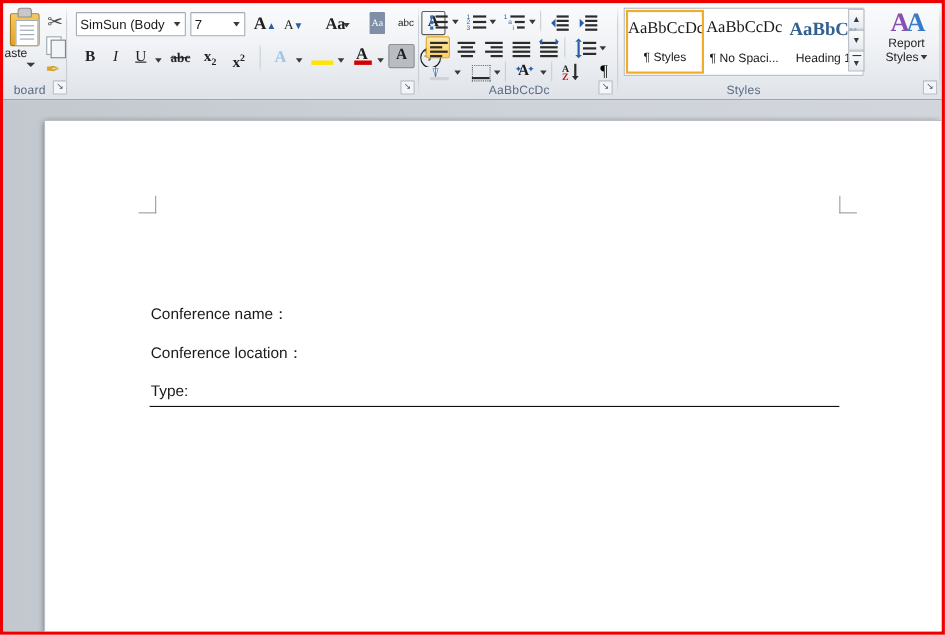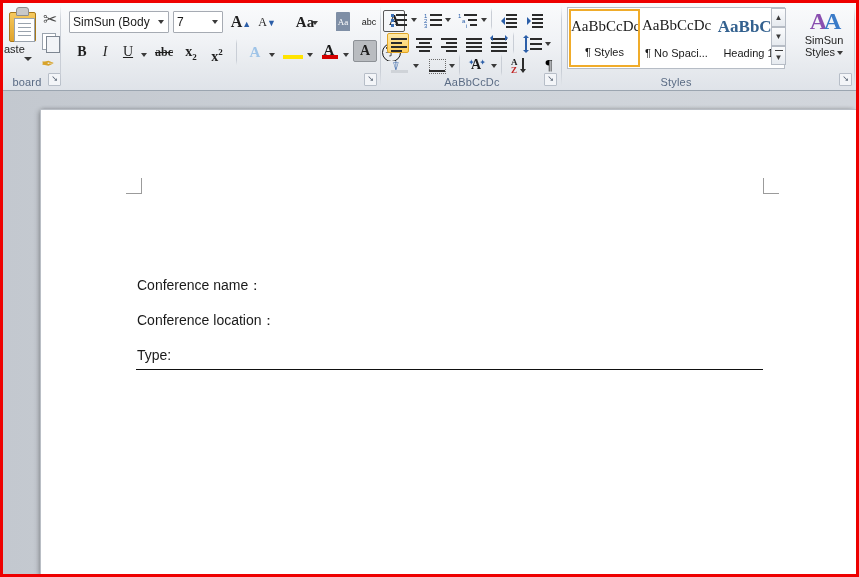--- a/index.html
+++ b/index.html
@@ -651,21 +651,21 @@
       </div>
       <div class="sscroll" style="left:208px;top:43px;">
         <span style="display:block;width:8px;height:1px;background:#3a3a3a;margin:3px auto -2px;"></span>
         <span>▼</span>
       </div>
 
       <div class="chstyles">
         <div class="chs-ico">
           <span class="a1">A</span><span class="a2">A</span>
         </div>
-        <div class="chs-txt">SimSun</div>
+        <div class="chs-txt">Report</div>
         <div class="chs-txt">
           <span>Styles</span><span class="chs-arr"></span>
         </div>
       </div>
 
       <div class="glabel" style="left:0;width:226px;">Styles</div>
       <div class="dlauncher" style="right:4px;">↘</div>
     </div>
     <div class="gsep" style="left:851px;"></div>
 

